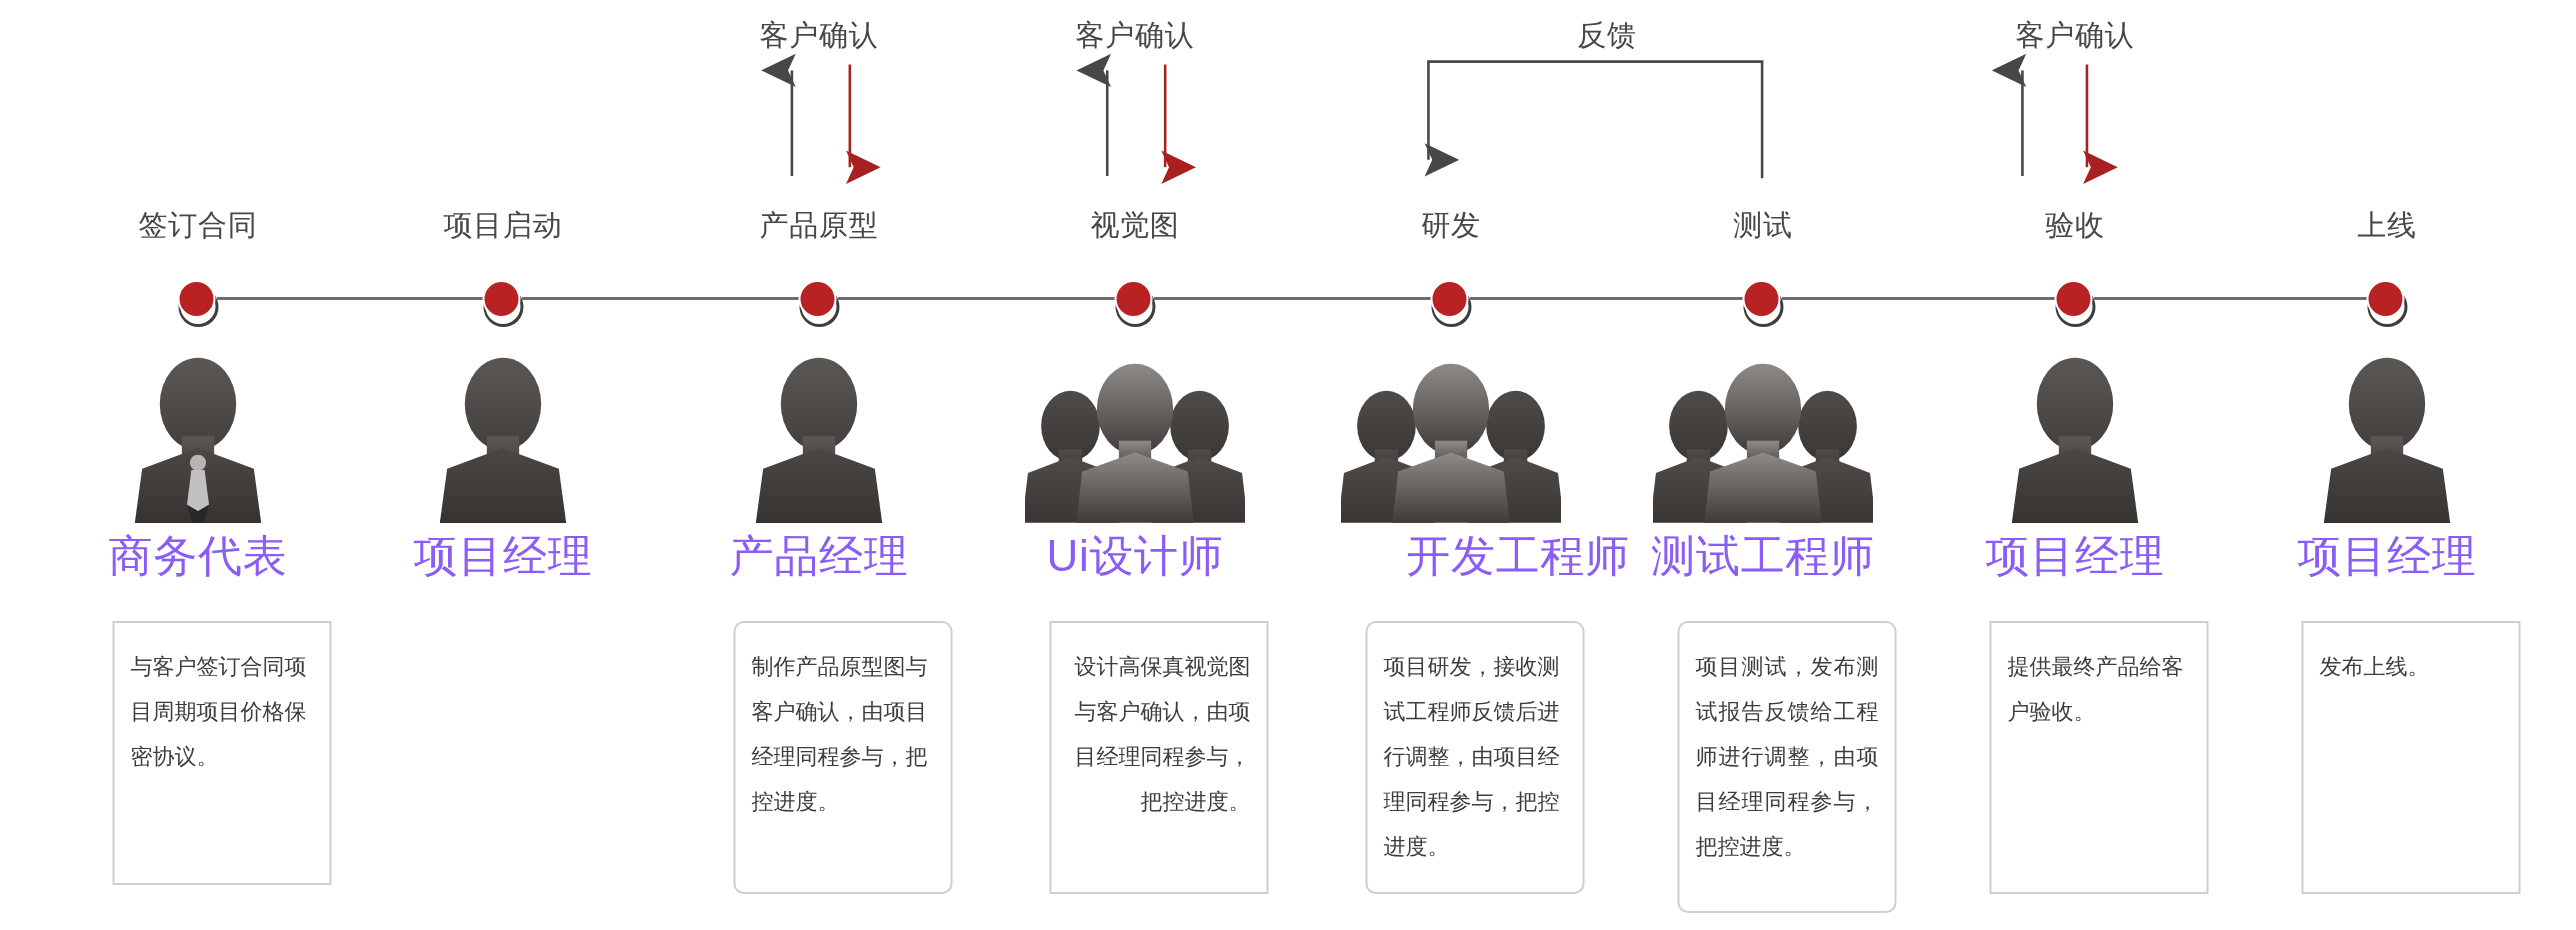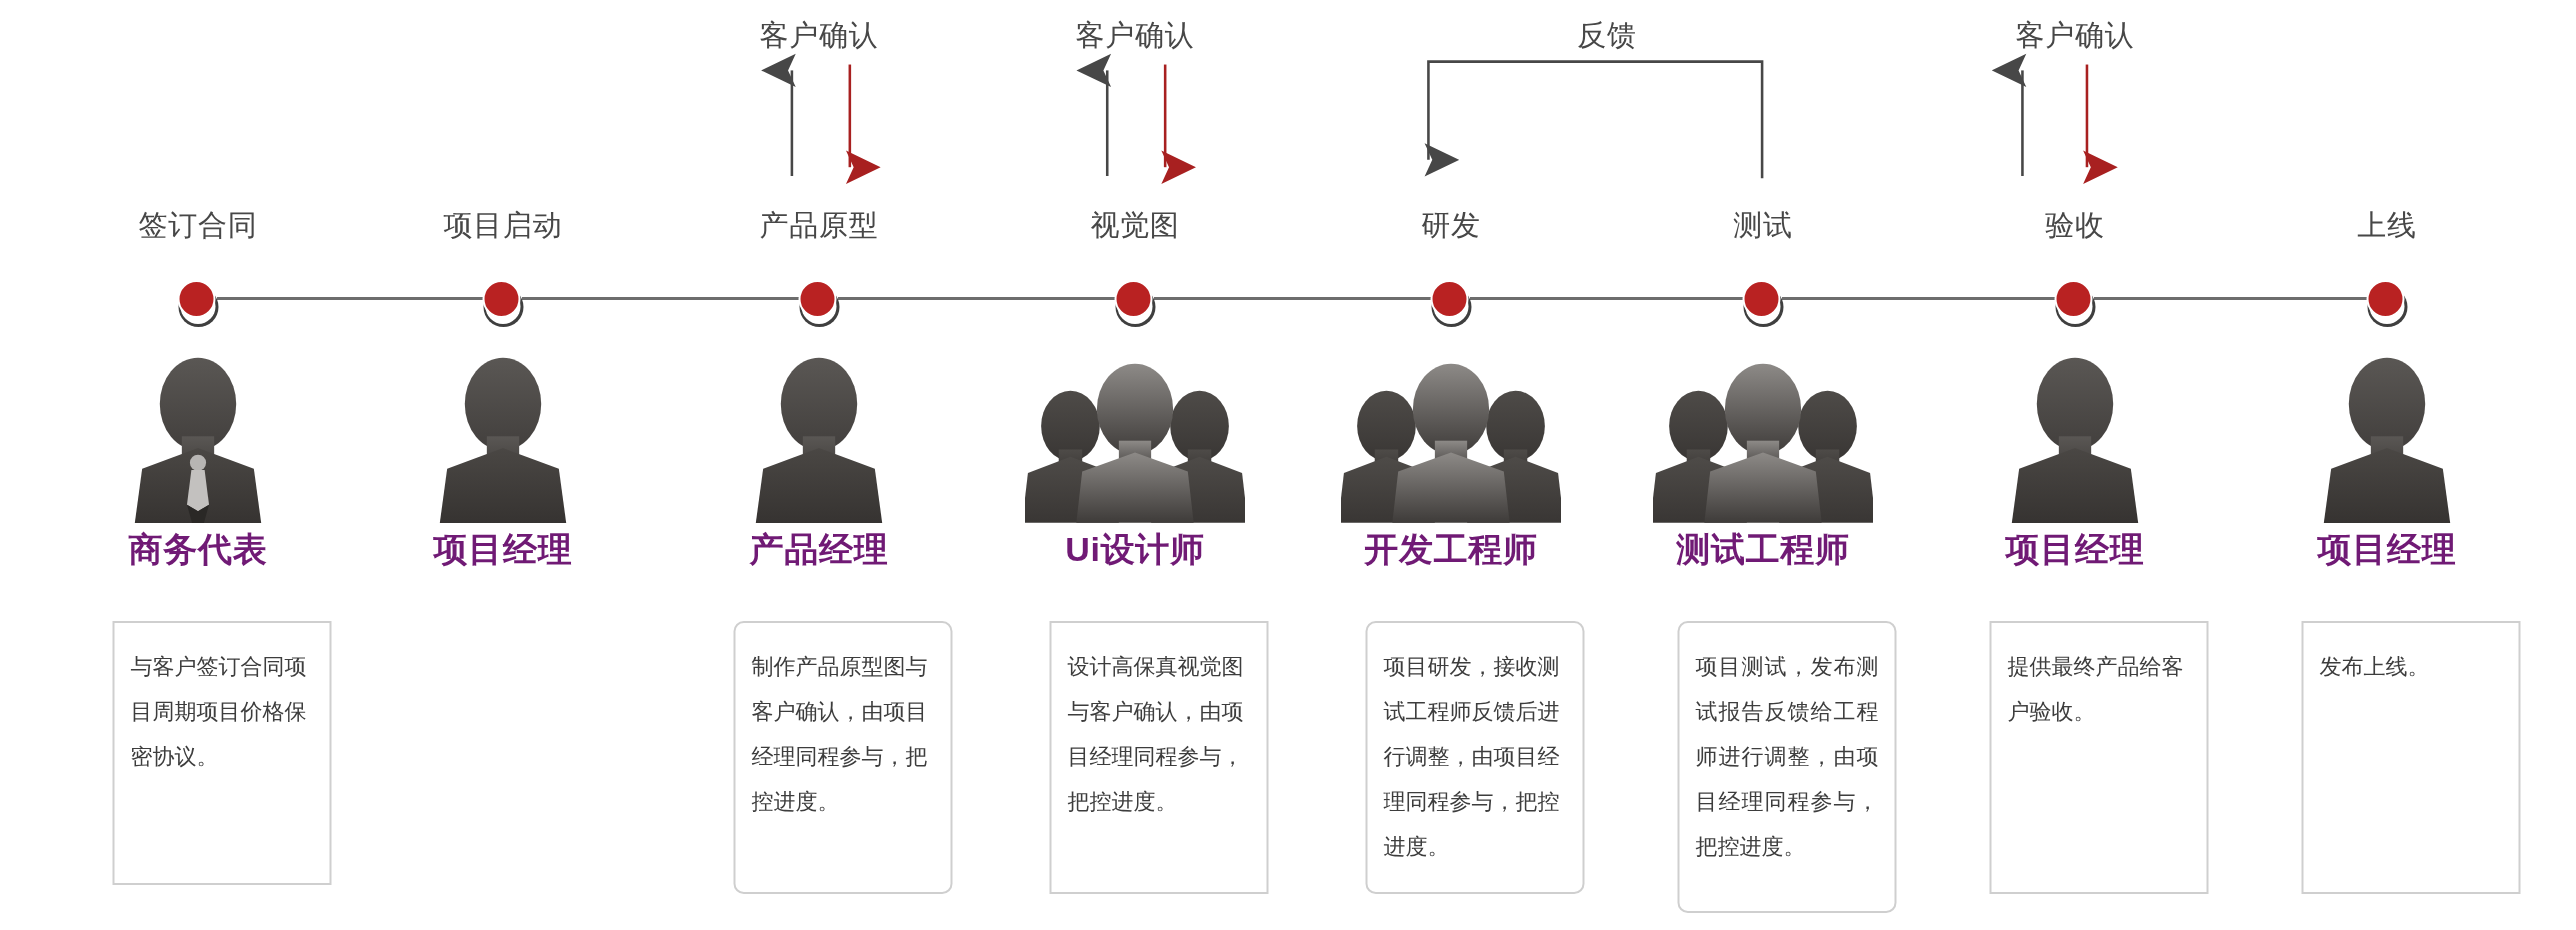--- a/index.html
+++ b/index.html
@@ -86,23 +86,23 @@
     align-items: flex-end;
     justify-content: center;
   }
   .person-wrap svg { display: block; }
 
   
   .role-name {
     position: absolute;
     top: 527px;
     transform: translateX(-50%);
-    font-size: 34px;
-    font-weight: bold;
-    color: #701a75;
+    font-size: 44px;
+    font-weight: normal;
+    color: #8b5cf6;
     white-space: nowrap;
     letter-spacing: 0.7px;
   }
 
   
   .desc-box {
     position: absolute;
     top: 621px;
     width: 219px;
     transform: translateX(-50%);
@@ -384,27 +384,27 @@
       <ellipse cx="110" cy="68" rx="52" ry="63" fill="url(#g8h)"></ellipse>
       <rect x="88" y="112" width="44" height="46" fill="url(#g8h)"></rect>
       <path d="M110,128 L186,156 L196,230 L24,230 L34,156 Z" fill="url(#g8b)"></path>
     </svg>
   </div>
 
   <div class="role-name" style="left:198px">商务代表</div>
   <div class="role-name" style="left:503px">项目经理</div>
   <div class="role-name" style="left:819px">产品经理</div>
   <div class="role-name" style="left:1135px">Ui设计师</div>
-  <div class="role-name" style="left:1451px">开发工程师</div>
+  <div class="role-name" style="left:1518px">开发工程师</div>
   <div class="role-name" style="left:1763px">测试工程师</div>
   <div class="role-name" style="left:2075px">项目经理</div>
   <div class="role-name" style="left:2387px">项目经理</div>
 
   <div class="desc-box" style="left:198px;  height:264px;">与客户签订合同项目周期项目价格保密协议。</div>
   <div class="desc-box rounded" style="left:819px; height:273px;">制作产品原型图与客户确认，由项目经理同程参与，把控进度。</div>
-  <div class="desc-box" style="left:1135px; height:273px;">设计高保真视觉图与客户确认，由项目经理同程参与，把控进度。</div>
+  <div class="desc-box" style="left:1135px; height:273px;text-align:right;">设计高保真视觉图与客户确认，由项目经理同程参与，把控进度。</div>
   <div class="desc-box rounded" style="left:1451px; height:273px;">项目研发，接收测试工程师反馈后进行调整，由项目经理同程参与，把控进度。</div>
   <div class="desc-box rounded justify" style="left:1763px; height:292px;">项目测试，发布测试报告反馈给工程师进行调整，由项目经理同程参与，把控进度。</div>
   <div class="desc-box" style="left:2075px; height:273px;">提供最终产品给客户验收。</div>
   <div class="desc-box" style="left:2387px; height:273px;">发布上线。</div>
 
 </div>
 
 
 </body></html>

